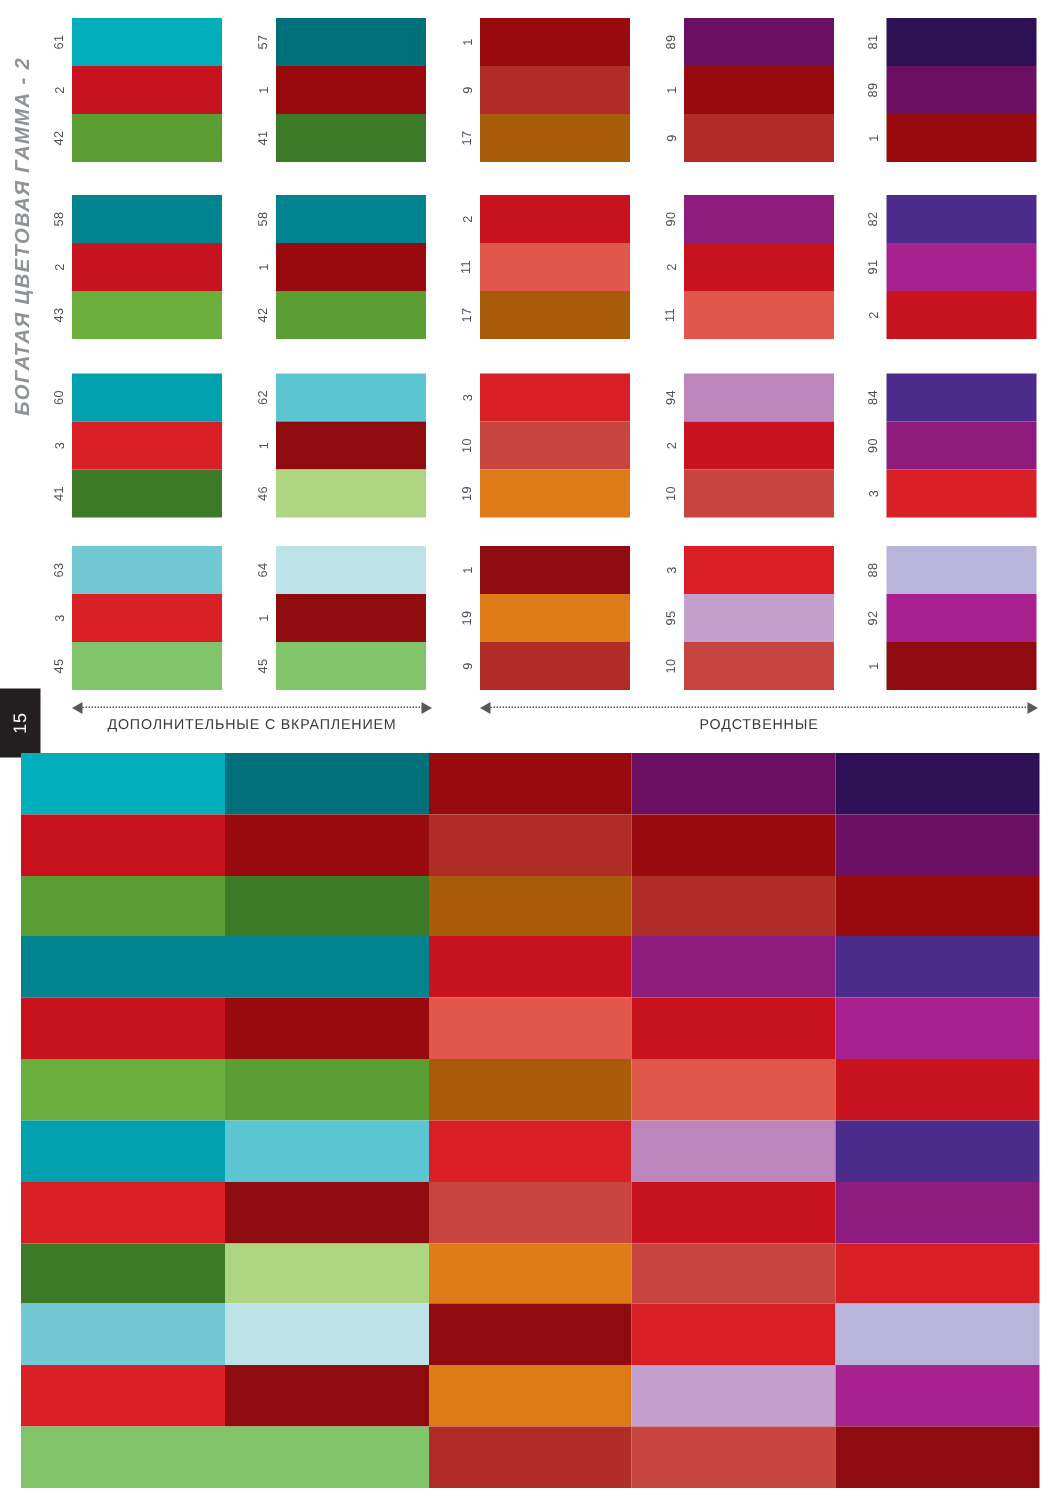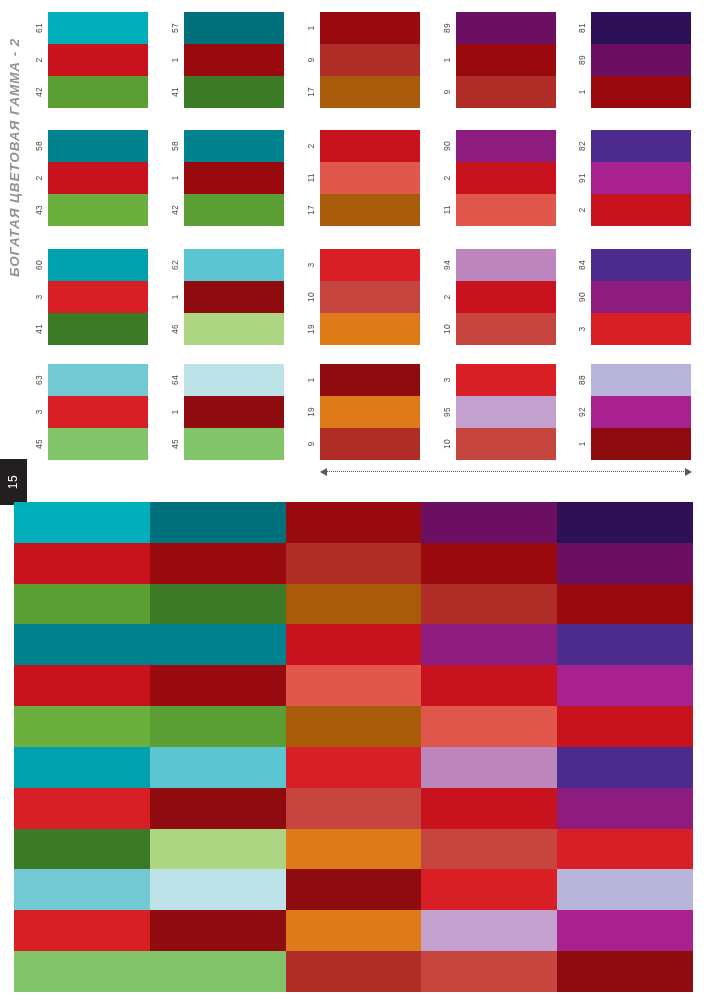--- a/index.html
+++ b/index.html
@@ -446,26 +446,35 @@
         <div class="sw-bands">
           <div class="band" style="top: 0px; background: rgb(184, 180, 218);"></div>
           <div class="band" style="top: 32px; background: rgb(168, 33, 143);"></div>
           <div class="band" style="top: 64px; background: rgb(142, 11, 16);"></div>
         </div>
       </div>
     </div>
   </div>
 
 <div id="captions">
+  <div class="cap" id="cap0" style="left: 48px; width: 240px;">
+    <div class="arrow">
+      <span class="tipL"></span>
+      <span class="ln"></span>
+      <span class="tipR"></span>
+    </div>
+    <div class="txt">ДОПОЛНИТЕЛЬНЫЕ С ВКРАПЛЕНИЕМ</div>
+  </div>
   <div class="cap" id="cap1" style="left: 320px; width: 372px;">
     <div class="arrow">
       <span class="tipL"></span>
       <span class="ln"></span>
       <span class="tipR"></span>
     </div>
+    <div class="txt">РОДСТВЕННЫЕ</div>
   </div>
 </div>
 
 <div id="grid">
     <div class="gc" style="background: rgb(0, 174, 188);"></div>
     <div class="gc" style="background: rgb(0, 112, 122);"></div>
     <div class="gc" style="background: rgb(153, 10, 14);"></div>
     <div class="gc" style="background: rgb(107, 15, 99);"></div>
     <div class="gc" style="background: rgb(45, 16, 85);"></div>
     <div class="gc" style="background: rgb(200, 18, 30);"></div>

